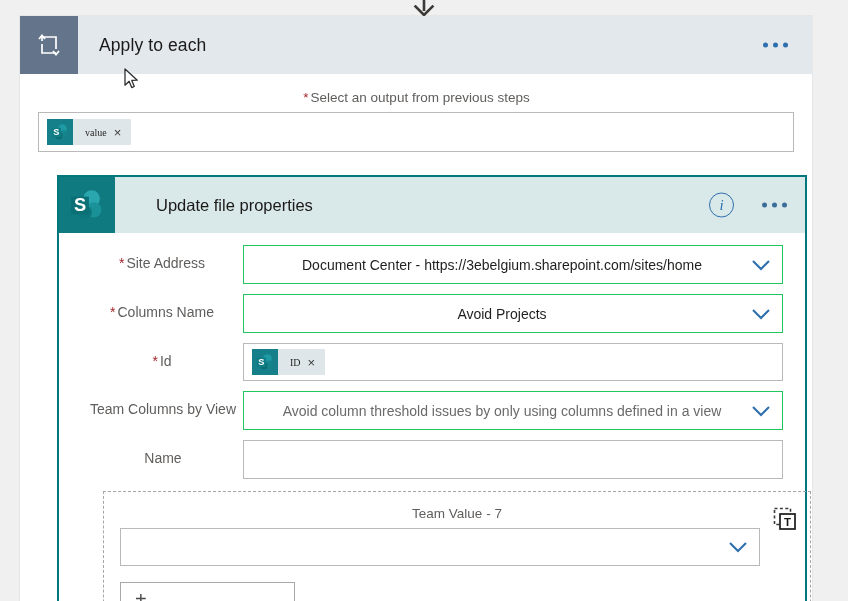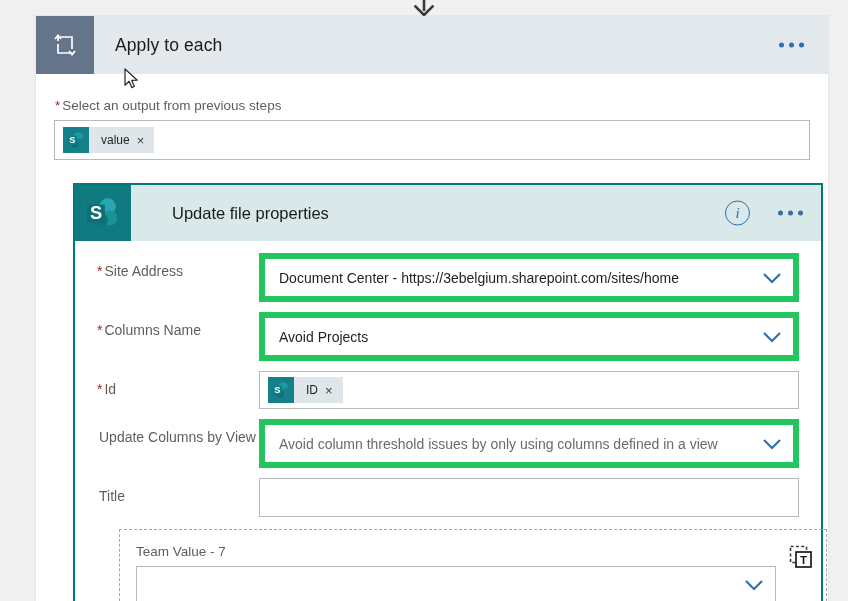--- a/index.html
+++ b/index.html
@@ -24,26 +24,27 @@
     left: 0;
     top: 0;
     width: 848px;
     height: 16px;
   }
   .connector svg { display: block; margin: 0 auto; }
 
   
   .loop-card {
     position: absolute;
-    left: 36px;
+    left: 20px;
     top: 16px;
     width: 792px;
     height: 585px;
     background: #737373;
     box-shadow: 0 0 0 1px rgba(0,0,0,0.04);
+    text-align: center;
   }
   .loop-header {
     display: flex;
     align-items: center;
     height: 58px;
     background: #e3e8ed;
     position: relative;
   }
   .loop-icon-tile {
     width: 58px;
@@ -79,21 +80,21 @@
 
   .loop-body {
     padding: 0 18px;
     background: #ffffff;
   }
 
   
   .req-label {
     font-size: 13.5px;
     color: #605e5c;
-    padding-top: 24px;
+    padding-top: 16px;
     padding-bottom: 7px;
     padding-left: 1px;
   }
   .req-label .star {
     color: #a4262c;
     margin-right: 2px;
   }
 
   
   .token-box {
@@ -114,24 +115,25 @@
   .token .tok-icon {
     width: 26px;
     height: 26px;
     flex: 0 0 26px;
     display: flex;
     align-items: center;
     justify-content: center;
     background: #16808a;
   }
   .token .tok-label {
-    font-size: 12px;
+    font-size: 10px;
     color: #201f1e;
     padding: 0 7px 0 12px;
     white-space: nowrap;
+    font-family: Liberation Serif, serif;
   }
   .token .tok-x {
     font-size: 13px;
     color: #3b3a39;
     padding: 0 10px 0 0;
     cursor: pointer;
     line-height: 1;
   }
 
   
@@ -210,21 +212,21 @@
     font-size: 14px;
     color: #605e5c;
     padding-top: 10px;
     line-height: 1.2;
   }
   .flabel .star { color: #a4262c; margin-right: 2px; }
   .fctl { flex: 1 1 auto; }
 
   .select-box {
     height: 37px;
-    border: 6px solid #22c55e;
+    border: 1px solid #22c55e;
     background: #fff;
     display: flex;
     align-items: center;
     padding: 0 6px 0 14px;
     cursor: pointer;
   }
   .select-value {
     flex: 1 1 auto;
     font-size: 14px;
     color: #201f1e;
@@ -435,37 +437,37 @@
                 </span>
                 <span class="tok-label">ID</span>
                 <span class="tok-x">×</span>
               </span>
             </div>
           </div>
         </div>
 
         <div class="frow">
           <div class="flabel">
-            <span class="star"></span><span>Update Columns by View</span>
+            <span class="star"></span><span>Team Columns by View</span>
           </div>
           <div class="fctl">
             <div class="select-box">
               <span class="select-value placeholder">Avoid column threshold issues by only using columns defined in a view</span>
               <span class="chev">
                 <svg width="20" height="12" viewBox="0 0 20 12">
                     <path d="M2 2 L10 10 L18 2" stroke="#2e6fae" stroke-width="2.1" fill="none"></path>
                   </svg>
               </span>
             </div>
           </div>
         </div>
 
         <div class="frow">
           <div class="flabel">
-            <span class="star"></span><span>Title</span>
+            <span class="star"></span><span>Name</span>
           </div>
           <div class="fctl">
             <div class="text-box"></div>
           </div>
         </div>
 
         <div class="array-group">
           <div class="array-label">Team Value - 7</div>
           <div class="array-select">
             <span class="select-value"></span>

